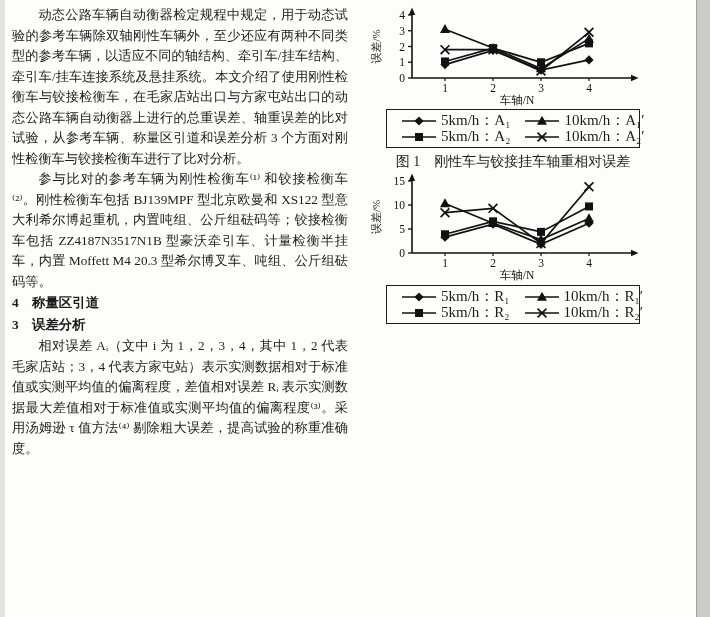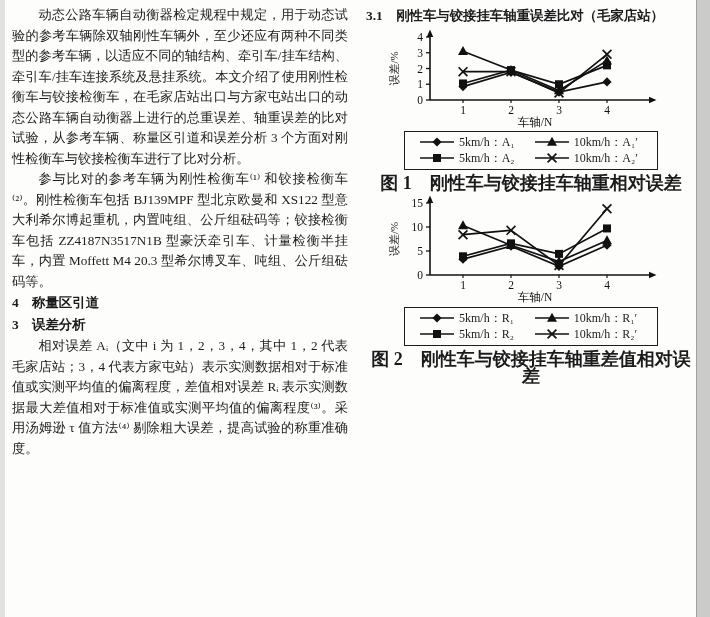--- a/index.html
+++ b/index.html
@@ -1,52 +1,51 @@
 <!DOCTYPE html>
 <html><head>
 <meta charset="utf-8">
 <style>
   html,body{margin:0;padding:0;background:#fff;}
   #page{position:relative;width:710px;height:617px;background:#fdfdfc;overflow:hidden;
         font-family:"Liberation Serif","DejaVu Serif",serif;color:#1b1b1b;}
   .edge-left{position:absolute;left:0;top:0;width:5px;height:617px;background:#e2e2e0;}
   .edge-right{position:absolute;right:0;top:0;width:13px;height:617px;background:#cbcbc9;border-left:1px solid #a0a09e;}
-  .cols{position:absolute;left:12px;top:5px;display:flex;gap:18px;}
+  .cols{position:absolute;left:12px;top:5px;display:flex;}
   .col{width:336px;font-size:13.2px;line-height:20.5px;text-align:justify;text-justify:inter-ideograph;}
   .rcol{width:330px;}
   p.para{margin:0;text-indent:2em;}
   h3.sec{font-size:13.4px;font-weight:bold;margin:1px 0;line-height:20.5px;}
   .figure{margin:2px 0 0;}
   svg.chart{display:block;margin:0 auto;}
   svg text{font-family:"Liberation Serif","DejaVu Serif",serif;fill:#111;}
   .legendbox{width:224px;margin:2px auto 0;border:1.6px solid #1c1c1c;padding:3px 14px;
              display:grid;grid-template-rows:repeat(2,auto);grid-auto-flow:column;
-             column-gap:14px;row-gap:1px;font-size:12px;line-height:15px;background:#fdfdfc;}
+             column-gap:14px;row-gap:1px;font-size:15px;line-height:15px;background:#fdfdfc;}
   .legenditem{display:flex;align-items:center;gap:4px;white-space:nowrap;}
-  .caption{text-align:center;font-weight:bold;font-size:18px;margin:5px 0 3px;line-height:17px;}
+  .caption{text-align:center;font-weight:normal;font-size:14px;margin:5px 0 3px;line-height:17px;}
 </style>
 </head>
 <body>
 
 <div id="page">
   <div class="edge-left"></div>
   <div class="edge-right"></div>
 
   <div class="cols">
 
     <div class="col">
       <p class="para">动态公路车辆自动衡器检定规程中规定，用于动态试验的参考车辆除双轴刚性车辆外，至少还应有两种不同类型的参考车辆，以适应不同的轴结构、牵引车/挂车结构、牵引车/挂车连接系统及悬挂系统。本文介绍了使用刚性检衡车与铰接检衡车，在毛家店站出口与方家屯站出口的动态公路车辆自动衡器上进行的总重误差、轴重误差的比对试验，从参考车辆、称量区引道和误差分析 3 个方面对刚性检衡车与铰接检衡车进行了比对分析。</p>
       <p class="para">参与比对的参考车辆为刚性检衡车⁽¹⁾ 和铰接检衡车⁽²⁾。刚性检衡车包括 BJ139MPF 型北京欧曼和 XS122 型意大利希尔博起重机，内置吨组、公斤组砝码等；铰接检衡车包括 ZZ4187N3517N1B 型豪沃牵引车、计量检衡半挂车，内置 Moffett M4 20.3 型希尔博叉车、吨组、公斤组砝码等。</p>
       <h3 class="sec">4　称量区引道</h3>
       <h3 class="sec">3　误差分析</h3>
       <p class="para">相对误差 Aᵢ（文中 i 为 1，2，3，4，其中 1，2 代表毛家店站；3，4 代表方家屯站）表示实测数据相对于标准值或实测平均值的偏离程度，差值相对误差 Rᵢ 表示实测数据最大差值相对于标准值或实测平均值的偏离程度⁽³⁾。采用汤姆逊 τ 值方法⁽⁴⁾ 剔除粗大误差，提高试验的称重准确度。</p>
     </div>
 
     <div class="col rcol">
-      <h3 class="sec">3.1　刚性车与铰接挂车轴重误差比对（毛家店站）</h3>
 
       <div class="figure">
         <svg class="chart" width="292" height="100">
             <line x1="45" y1="71" x2="45" y2="4" stroke="#111111" stroke-width="1.6"></line>
             <polygon points="41.8,8 48.2,8 45,0.5" fill="#111111"></polygon>
             <line x1="45" y1="71" x2="264" y2="71" stroke="#111111" stroke-width="1.6"></line>
             <polygon points="264,67.8 264,74.2 271.5,71" fill="#111111"></polygon>
             <line x1="41" y1="71" x2="45" y2="71" stroke="#111111" stroke-width="1.3"></line>
             <text x="38" y="75" text-anchor="end" font-size="11.5">0</text>
             <line x1="41" y1="55.25" x2="45" y2="55.25" stroke="#111111" stroke-width="1.3"></line>
@@ -199,19 +198,18 @@
             </div>
             <div class="legenditem">
               <svg width="36" height="12">
                 <line x1="1" y1="6" x2="35" y2="6" stroke="#111111" stroke-width="1.6"></line>
                 <line x1="13.6" y1="1.5999999999999996" x2="22.4" y2="10.4" stroke="#111111" stroke-width="1.7"></line>
                 <line x1="13.6" y1="10.4" x2="22.4" y2="1.5999999999999996" stroke="#111111" stroke-width="1.7"></line>
               </svg>
               <span>10km/h：R₂′</span>
             </div>
           </div>
-        <div class="caption">图 2　刚性车与铰接挂车轴重差值相对误差</div>
       </div>
 
     </div>
 
   </div>
 </div>
 
 </body></html>

